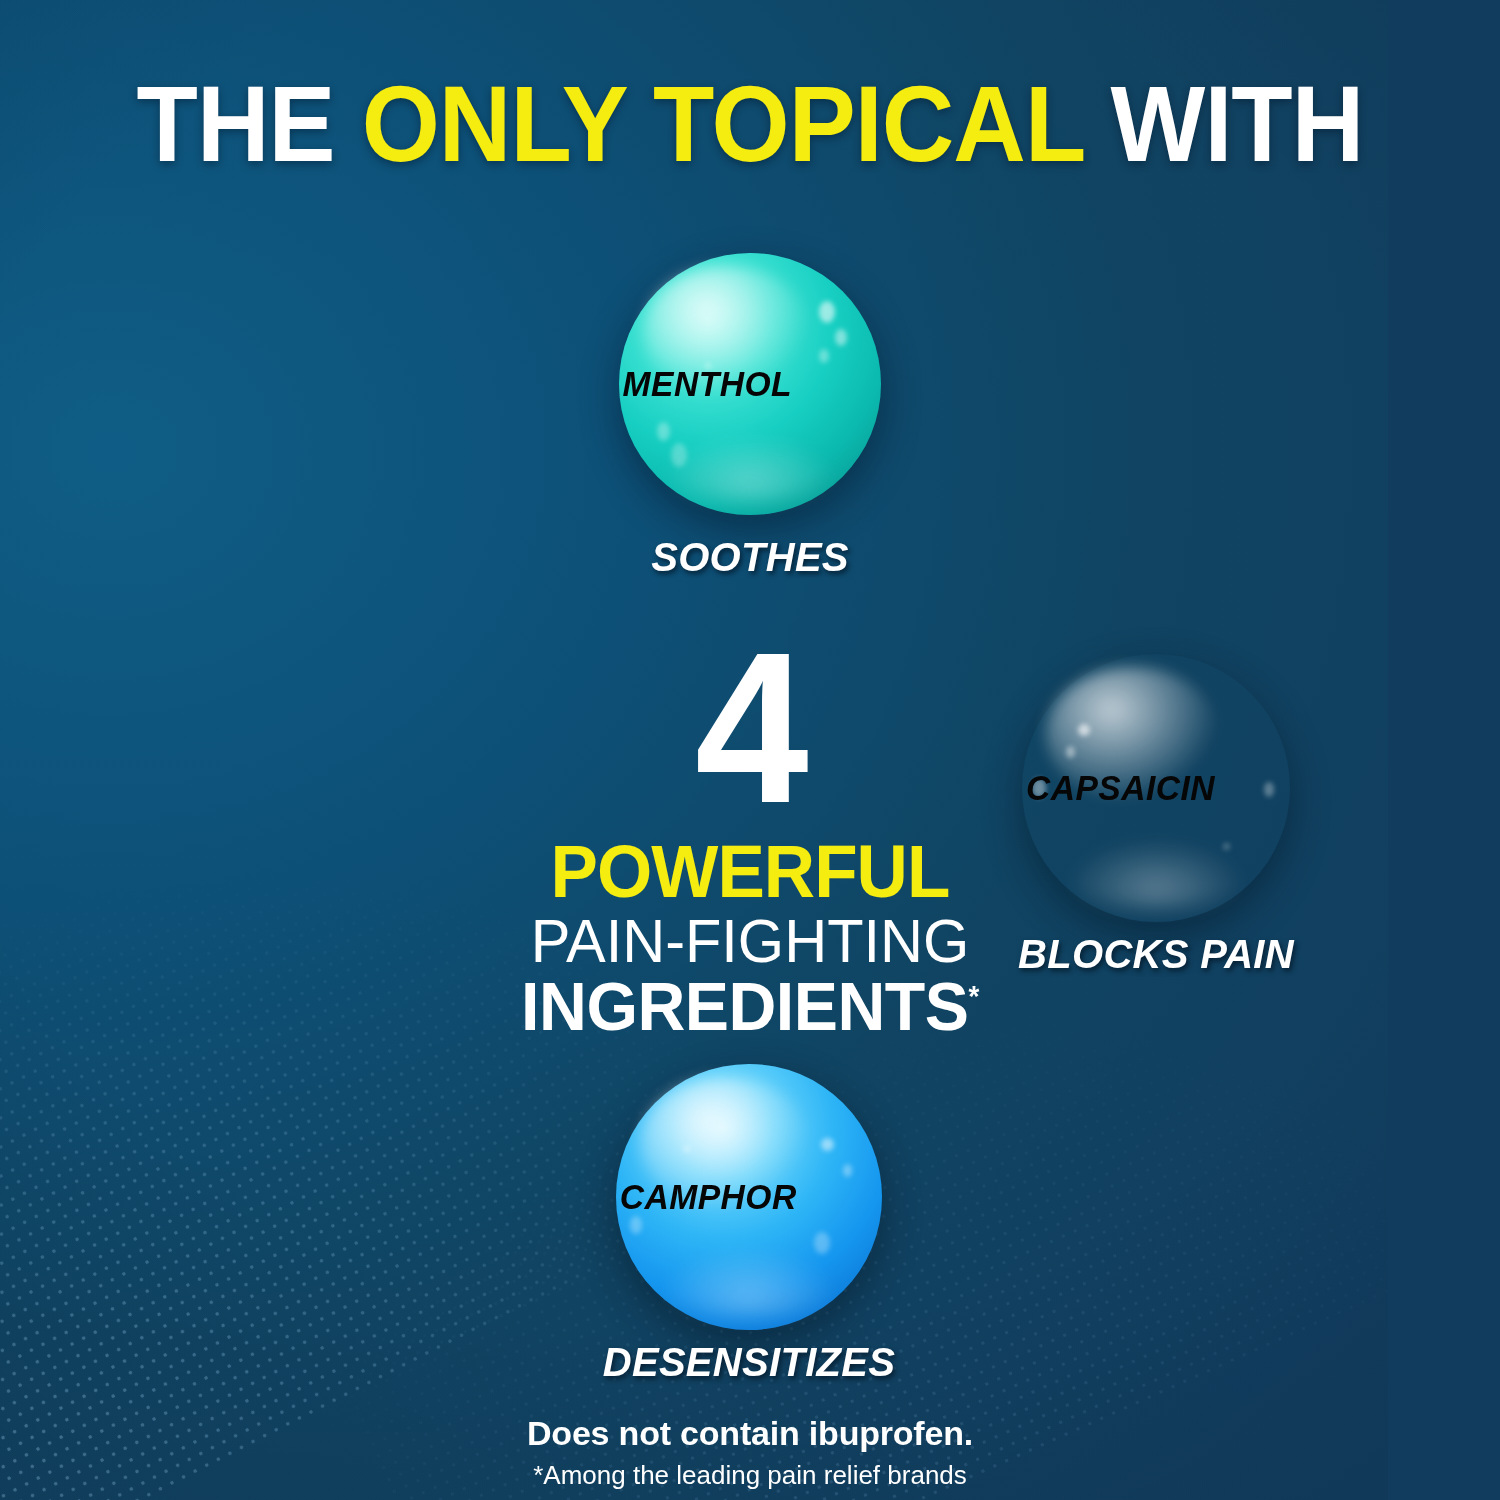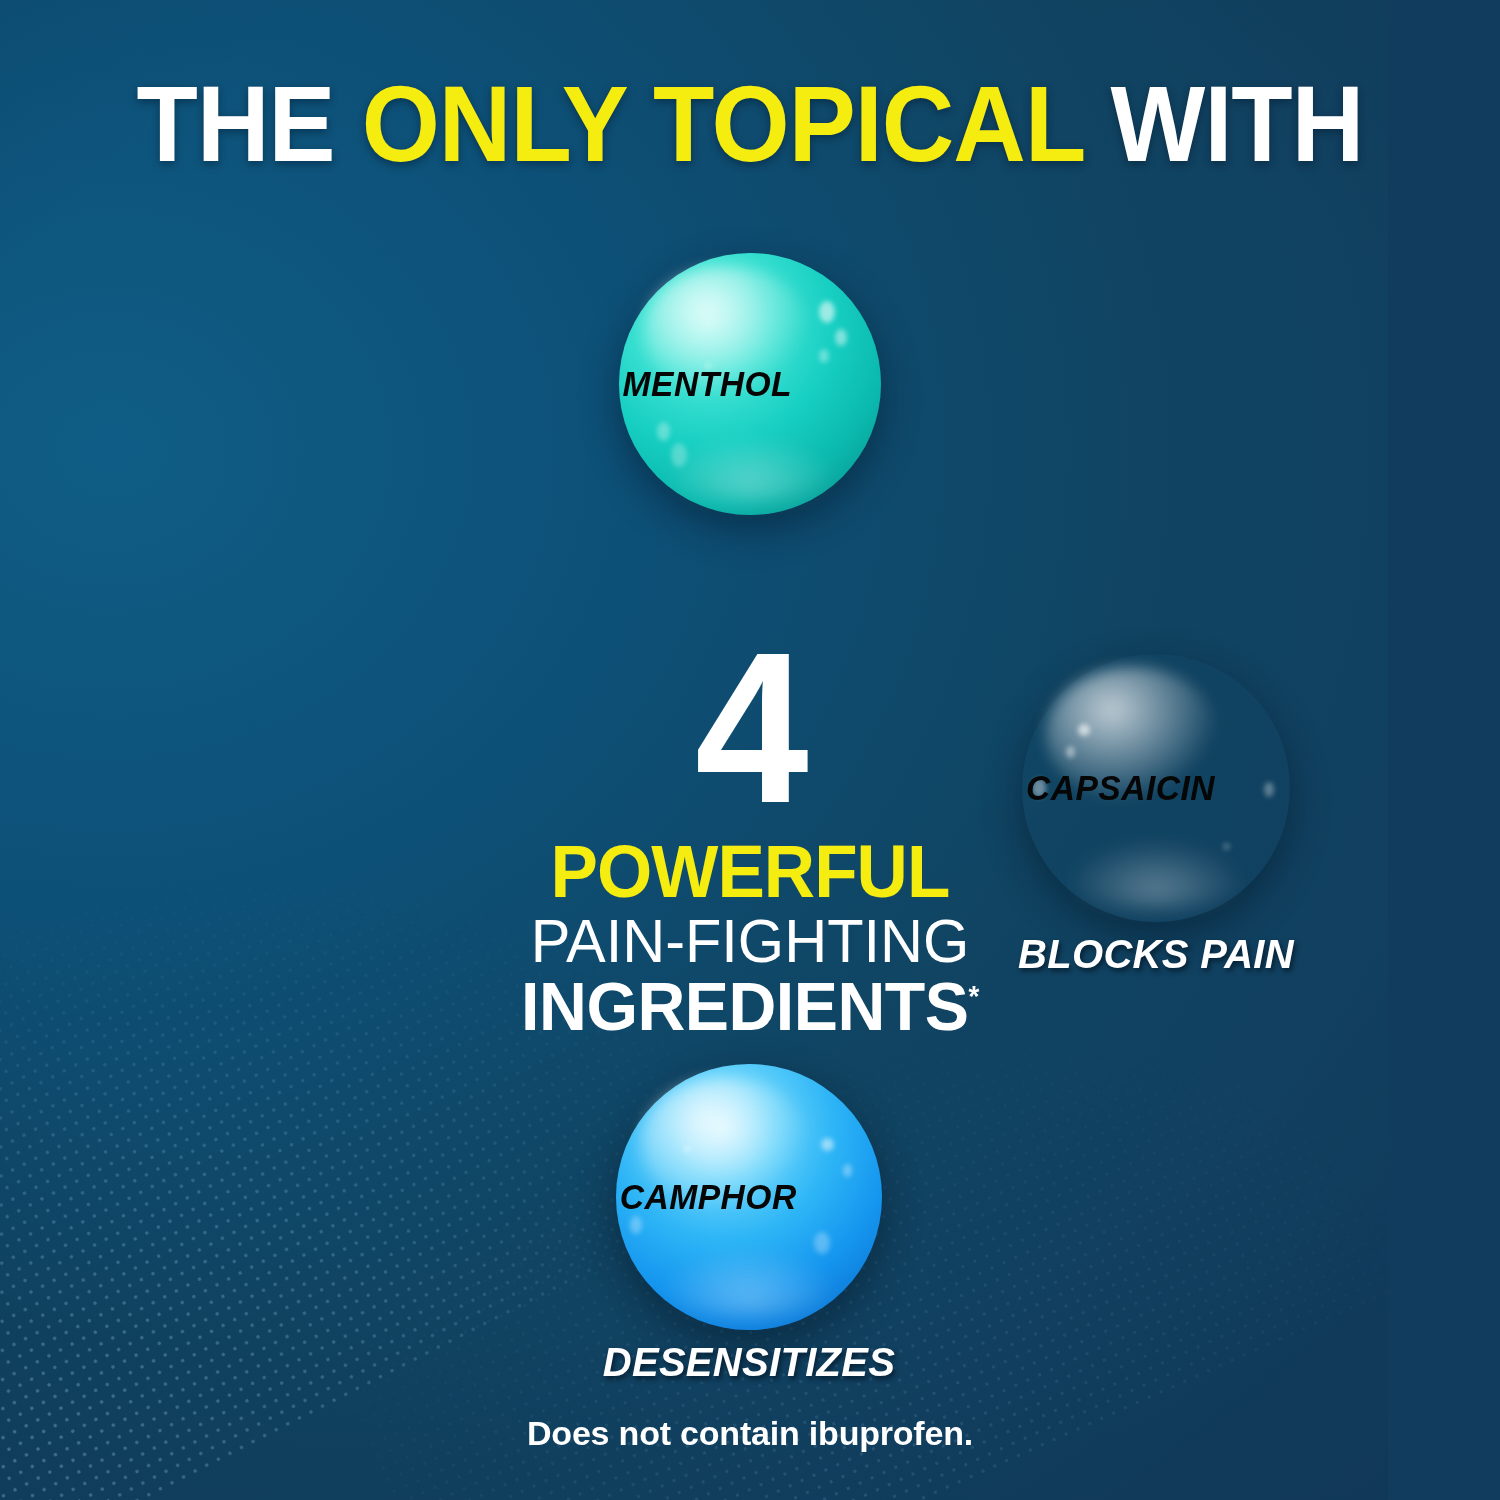--- a/index.html
+++ b/index.html
@@ -212,20 +212,21 @@
   <div class="node" style="left:619px; top:253px;">
     <div class="sphere" id="sphere-menthol">
       <span class="spec" style="width:16px;height:22px;right:46px;top:48px;opacity:.8;"></span>
       <span class="spec" style="width:12px;height:17px;right:34px;top:76px;opacity:.65;"></span>
       <span class="spec" style="width:10px;height:14px;right:52px;top:96px;opacity:.5;"></span>
       <span class="spec" style="width:13px;height:19px;left:38px;bottom:74px;opacity:.45;"></span>
       <span class="spec" style="width:16px;height:24px;left:52px;bottom:48px;opacity:.38;"></span>
       <span class="spec" style="width:6px;height:6px;left:86px;top:110px;opacity:.5;"></span>
       <span class="ing-text" style="font-size:35px;">MENTHOL</span>
     </div>
+    <div class="caption" style="top:282px; font-size:40px; width:420px;">SOOTHES</div>
   </div>
 
 
   <div class="node" style="left:1022px; top:654px;">
     <div class="sphere" id="sphere-capsaicin">
       <span class="spec" style="width:12px;height:12px;left:56px;top:70px;opacity:.85;"></span>
       <span class="spec" style="width:9px;height:12px;left:44px;top:92px;opacity:.6;"></span>
       <span class="spec" style="width:14px;height:20px;left:10px;top:124px;opacity:.55;"></span>
       <span class="spec" style="width:10px;height:15px;right:16px;top:128px;opacity:.45;"></span>
       <span class="spec" style="width:7px;height:7px;right:60px;bottom:72px;opacity:.35;"></span>
@@ -248,15 +249,16 @@
 
   <div id="center">
     <div id="big-number">4</div>
     <div id="powerful">POWERFUL</div>
     <div id="painfighting">PAIN-FIGHTING</div>
     <div id="ingredients-line"><span>INGREDIENTS</span><sup>*</sup></div>
   </div>
 
   <div id="footer">
     <div id="footer-main">Does not contain ibuprofen.</div>
+    <div id="footer-note">*Among the leading pain relief brands</div>
   </div>
 
 </div>
 
 </body></html>

